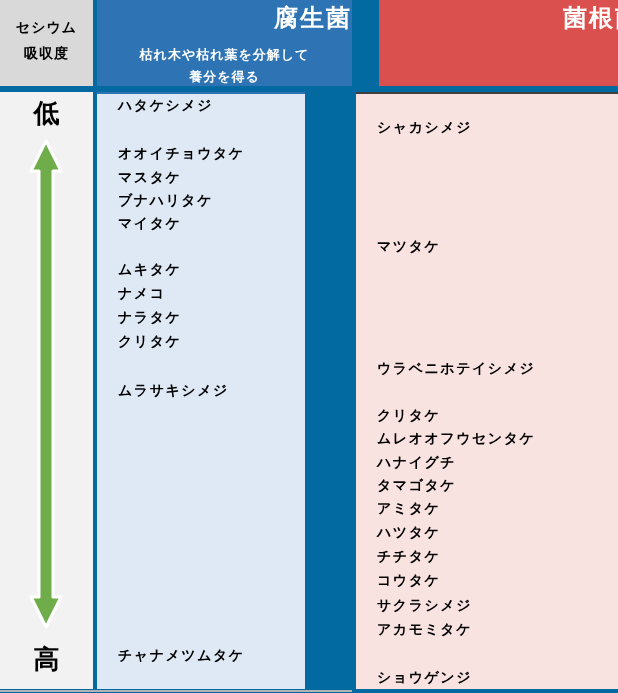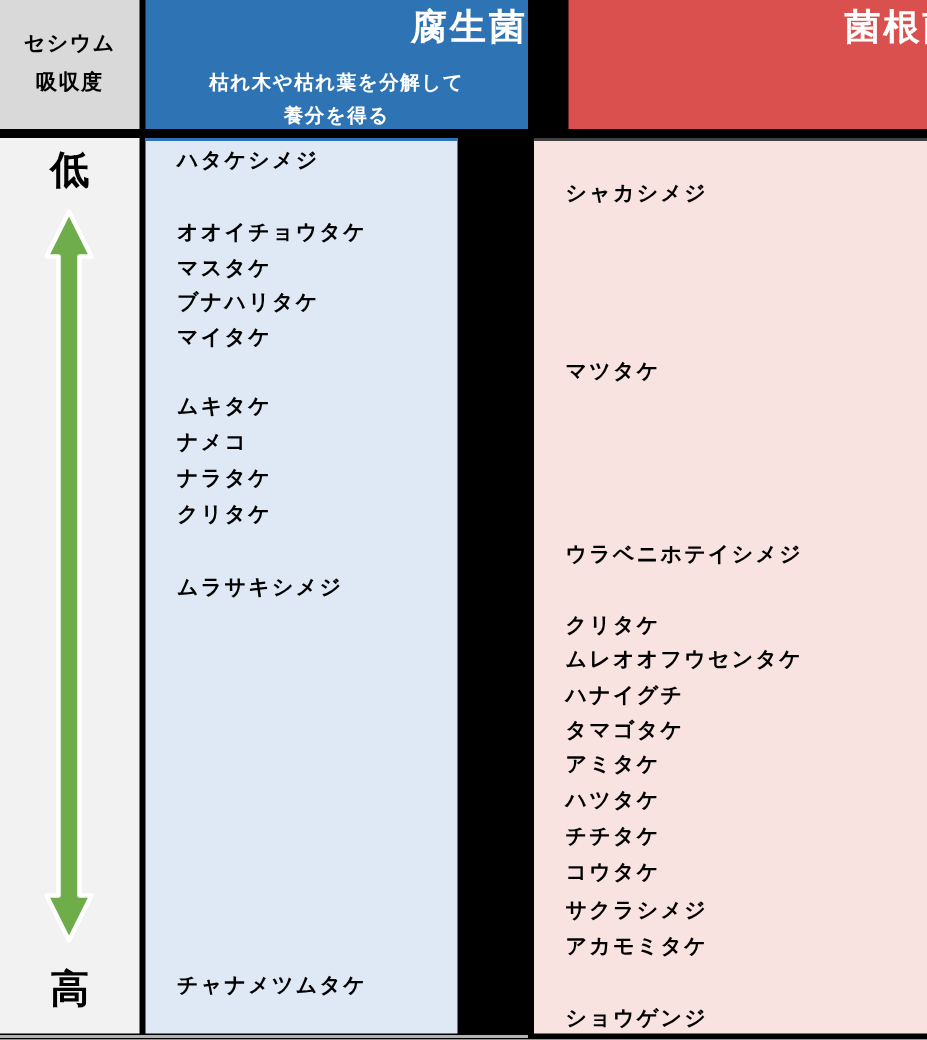--- a/index.html
+++ b/index.html
@@ -1,19 +1,19 @@
 <!DOCTYPE html>
 <html><head>
 <meta charset="utf-8">
 <style>
   * { margin:0; padding:0; box-sizing:border-box; }
   html,body { background:#ffffff; }
   .canvas {
-    position:relative; width:618px; height:693px; background:#000000;
-    font-family:Liberation Sans, sans-serif; color:#111;
+    position:relative; width:618px; height:693px; background:#0369a1;
+    font-family:Liberation Mono, monospace; color:#111;
     overflow:hidden;
   }
   
   .hdr { position:absolute; top:0; height:86px; }
   .hdr-gray { left:0; width:93px; background:#d9d9d9; }
   .hdr-blue { left:97px; width:255px; background:#2e74b5; }
   .hdr-red  { left:356px; width:262px; background:#da504e;margin-left:23px; }
   .axis-title { position:absolute; top:15px; width:100%; text-align:center;
     font-size:14px; font-weight:bold; line-height:26px; letter-spacing:1px; color:#000; }
   .hdr-title { position:absolute; top:2px; width:100%; text-align:right;

